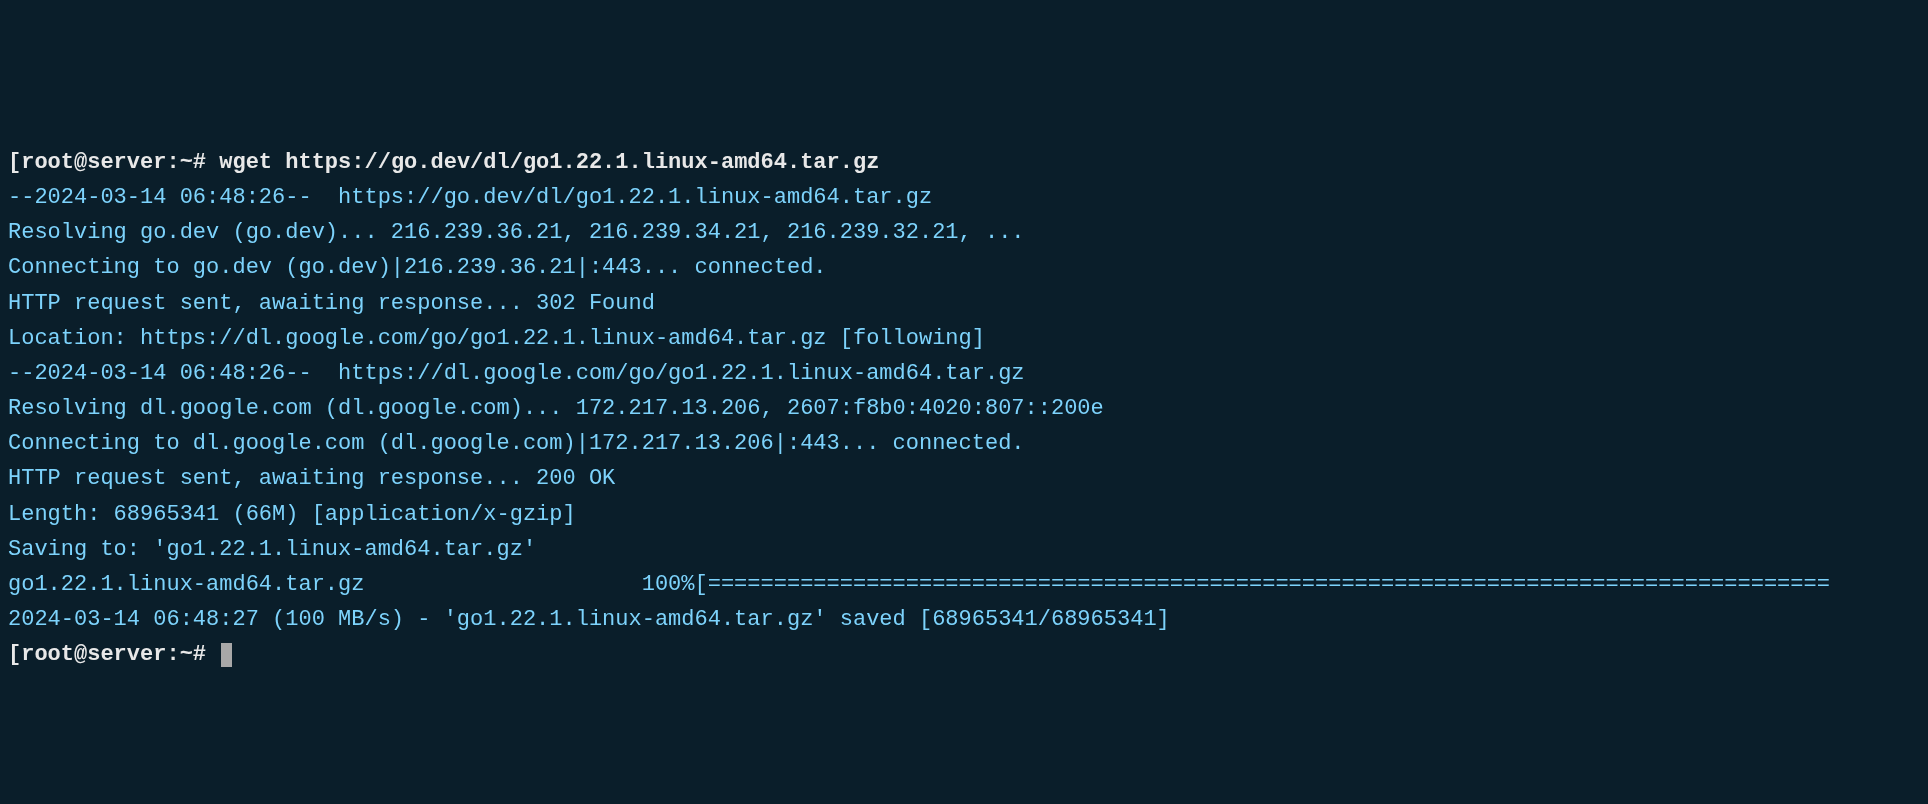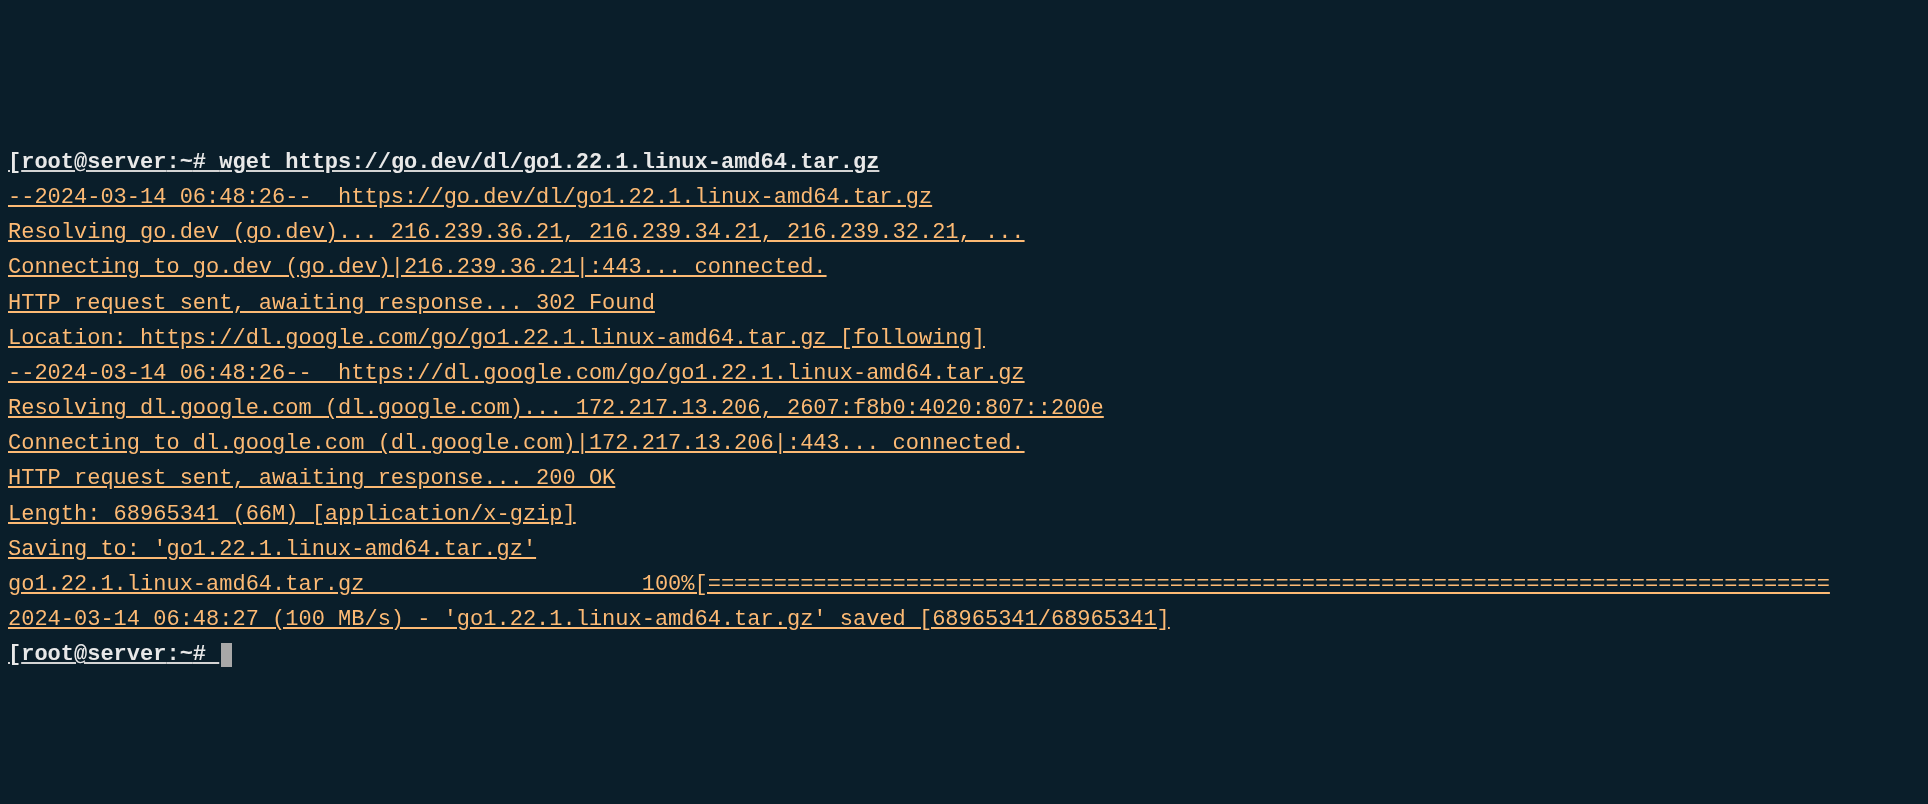--- a/index.html
+++ b/index.html
@@ -17,36 +17,35 @@
       white-space: pre;
       overflow-x: hidden;
       width: 1928px;
       height: 804px;
     }
     .terminal {
       width: 100%;
     }
     .line {
       display: block;
-      text-decoration: underline;
     }
     .prompt {
       color: #e8e8e8;
       font-weight: bold;
     }
     .bracket {
       color: #e8e8e8;
       font-weight: bold;
     }
     .command {
       color: #e8e8e8;
       font-weight: bold;
     }
     .output {
-      color: #fdba74;
+      color: #7dd3fc;
     }
     .cursor {
       display: inline-block;
       width: 11px;
       height: 24px;
       background-color: #a8a8a8;
       vertical-align: text-bottom;
       margin-left: 2px;
     }
   </style>

